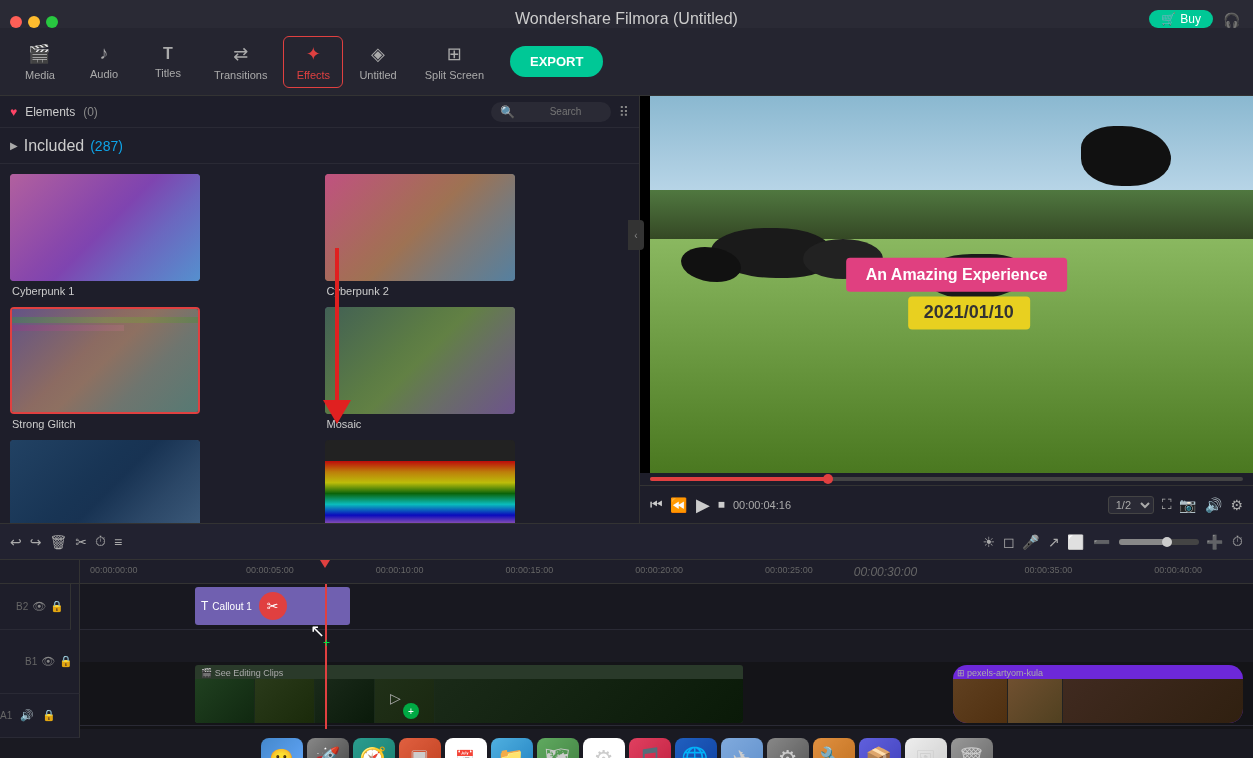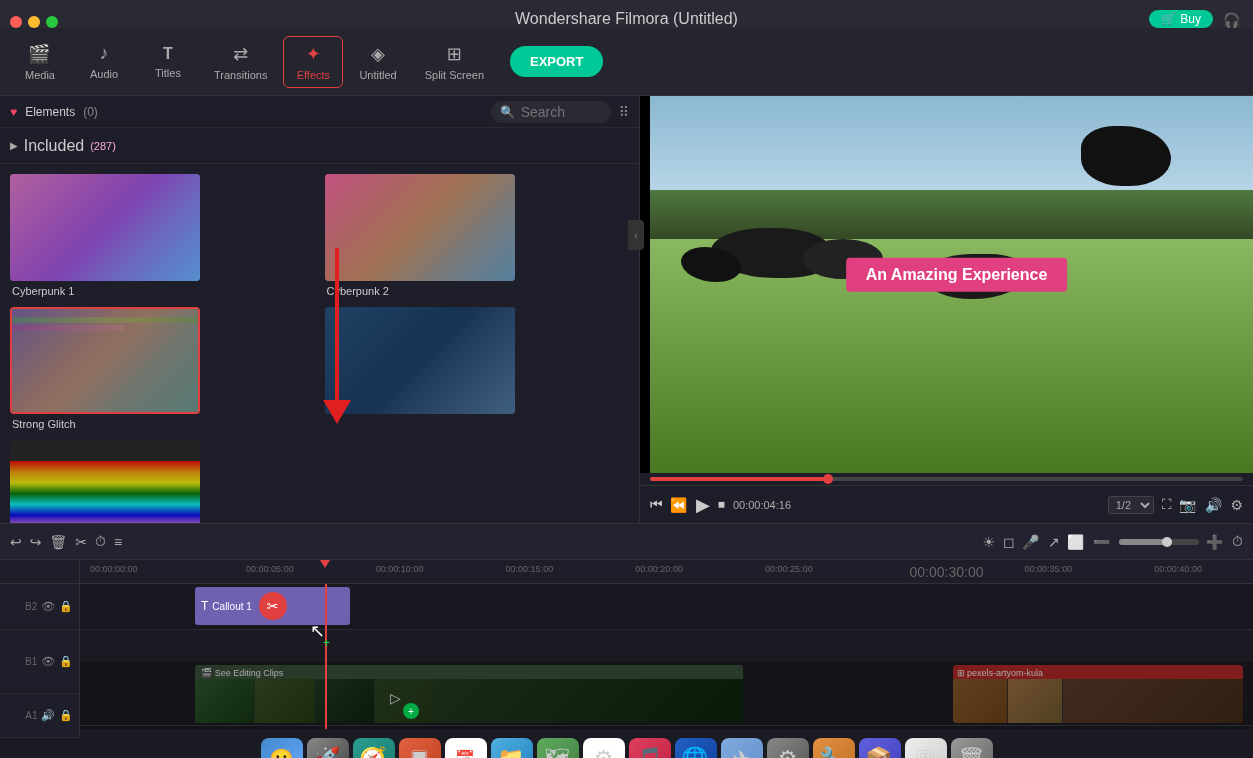--- a/index.html
+++ b/index.html
@@ -126,37 +126,38 @@
       background: #2a2a35;
       border-radius: 14px;
       padding: 3px 10px;
       gap: 5px;
       width: 120px;
     }
     .search-input-wrapper input {
       background: none;
       border: none;
       color: #aaa;
-      font-size: 14px;
+      font-size: 10px;
       outline: none;
       width: 80px;
+      margin-left: 29px;
     }
     .grid-icon { color: #888; font-size: 14px; }
 
     
     #effects-tree {
       height: 36px;
       display: flex;
       align-items: center;
       padding: 0 10px;
       gap: 6px;
       border-bottom: 1px solid #2a2a35;
     }
     .tree-arrow { font-size: 10px; color: #aaa; }
-    .tree-count { font-size: 11px; color: #f9a8d4; }
+    .tree-count { font-size: 14px; color: #0ea5e9; }
 
     
     #effects-grid {
       flex: 1;
       overflow-y: auto;
       padding: 10px;
       display: grid;
       grid-template-columns: repeat(2, 1fr);
       gap: 10px;
       align-content: start;
@@ -607,20 +608,26 @@
         <div class="effect-thumb selected">
           <div class="thumb-strongglitch" style="width:100%;height:100%;">
             <div class="glitch-bar glitch-bar-green"></div>
             <div class="glitch-bar glitch-bar-pink"></div>
             <div style="width:100%;height:100%;background:linear-gradient(135deg,#605080,#907060,#508070);opacity:0.8;"></div>
           </div>
         </div>
         <span class="effect-label">Strong Glitch</span>
       </div>
 
+      <div class="effect-item">
+        <div class="effect-thumb thumb-mosaic">
+          <div style="width:100%;height:100%;background:linear-gradient(135deg,#406050,#608040,#705090);opacity:0.9;"></div>
+        </div>
+        <span class="effect-label">Mosaic</span>
+      </div>
 
       <div class="effect-item">
         <div class="effect-thumb thumb-5">
           <div style="width:100%;height:100%;background:linear-gradient(135deg,#204060,#153050,#406080);opacity:0.9;"></div>
         </div>
         <span class="effect-label"></span>
       </div>
 
       <div class="effect-item">
         <div class="effect-thumb" style="background:#222;display:flex;align-items:center;justify-content:center;overflow:hidden;">
@@ -647,20 +654,21 @@
         <div style="position:absolute;top:38%;left:0;right:0;bottom:0;background:linear-gradient(180deg,#8ab860,#6a9840,#4a7820);"></div>
 
         <div style="position:absolute;top:8%;right:15%;width:90px;height:60px;background:#111;border-radius:40% 60% 50% 50%;"></div>
 
         <div style="position:absolute;top:35%;left:10%;width:120px;height:50px;background:#1a1a1a;border-radius:50% 50% 40% 60%;"></div>
         <div style="position:absolute;top:38%;left:25%;width:80px;height:40px;background:#222;border-radius:50%;"></div>
         <div style="position:absolute;top:40%;left:5%;width:60px;height:35px;background:#111;border-radius:40% 60%;"></div>
         <div style="position:absolute;top:42%;left:45%;width:100px;height:45px;background:#1a1a1a;border-radius:50% 40% 60% 50%;"></div>
 
         <div class="overlay-text-amazing">An Amazing Experience</div>
+        <div class="overlay-text-date">2021/01/10</div>
       </div>
     </div>
 
     <div style="padding: 4px 10px; background:#1e1e2a;">
       <div class="progress-bar-container">
         <div class="progress-bar-fill"></div>
         <div class="progress-knob"></div>
       </div>
     </div>
 
@@ -707,50 +715,50 @@
     <button class="tl-tool-btn">➕</button>
     <button class="tl-tool-btn">⏱</button>
   </div>
 
   <div style="display:flex;flex:1;height:169px;">
 
     <div style="width:80px;background:#1e1e2a;flex-shrink:0;border-right:1px solid #333;">
 
       <div style="height:24px;border-bottom:1px solid #333;"></div>
 
-      <div class="track-controls" style="height:46px;width:80px;border-bottom:1px solid #2a2a35;">
+      <div class="track-controls" style="height:46px;width:71px;border-bottom:1px solid #2a2a35;">
         <span class="track-num">B2</span>
         <span class="track-icon">👁</span>
         <span class="track-icon">🔒</span>
       </div>
 
       <div class="track-controls" style="height:64px;width:80px;justify-content:flex-end;border-bottom:1px solid #2a2a35;">
         <span class="track-num">B1</span>
         <span class="track-icon">👁</span>
         <span class="track-icon">🔒</span>
       </div>
 
-      <div class="track-controls" style="height:44px;width:80px;justify-content:flex-end;border-bottom:1px solid #2a2a35;">
+      <div class="track-controls" style="height:44px;width:80px;justify-content:flex-start;border-bottom:1px solid #2a2a35;gap:8px;">
         <span class="track-num">A1</span>
         <span class="track-icon">🔊</span>
         <span class="track-icon">🔒</span>
       </div>
     </div>
 
     <div style="flex:1;overflow:hidden;position:relative;">
 
       <div id="timeline-ruler" style="height:24px;background:#1e1e2a;display:flex;align-items:center;padding:0 10px;border-bottom:1px solid #333;position:relative;">
         <div style="display:flex;width:100%;">
           <span style="font-size:9px;color:#666;width:115px;flex-shrink:0;">00:00:00:00</span>
           <span style="font-size:9px;color:#666;flex:1;text-align:center;">00:00:05:00</span>
           <span style="font-size:9px;color:#666;flex:1;text-align:center;">00:00:10:00</span>
           <span style="font-size:9px;color:#666;flex:1;text-align:center;">00:00:15:00</span>
           <span style="font-size:9px;color:#666;flex:1;text-align:center;">00:00:20:00</span>
           <span style="font-size:9px;color:#666;flex:1;text-align:center;">00:00:25:00</span>
-          <span style="font-size:14px;color:#666;flex:1;text-align:right;">00:00:30:00</span>
+          <span style="font-size:12px;color:#666;flex:1;text-align:left;font-style:italic;">00:00:30:00</span>
           <span style="font-size:9px;color:#666;flex:1;text-align:center;">00:00:35:00</span>
           <span style="font-size:9px;color:#666;flex:1;text-align:center;">00:00:40:00</span>
         </div>
 
         <div style="position:absolute;left:240px;top:0;">
           <div style="width:0;height:0;border-left:5px solid transparent;border-right:5px solid transparent;border-top:8px solid #e04040;"></div>
         </div>
       </div>
 
       <div style="position:relative;">
@@ -776,21 +784,21 @@
               <div style="width:60px;height:44px;background:linear-gradient(135deg,#1a2a1a,#0a1a0a);border-right:1px solid #1a2a1a;flex-shrink:0;"></div>
               <div style="width:60px;height:44px;background:linear-gradient(135deg,#203018,#1a2810);border-right:1px solid #1a2a1a;flex-shrink:0;"></div>
               <div style="flex:1;height:44px;background:linear-gradient(135deg,#1a2a18,#0a1a08);"></div>
             </div>
 
             <div style="position:absolute;left:195px;top:25px;font-size:14px;color:#aaa;">▷</div>
             <div style="position:absolute;left:208px;top:38px;width:16px;height:16px;background:#00aa44;border-radius:50%;display:flex;align-items:center;justify-content:center;font-size:10px;color:white;">+</div>
           </div>
 
 
-          <div style="position:absolute;left:873px;top:3px;width:290px;height:58px;background:#7f1d1d;border-radius:4px;overflow:hidden;cursor:pointer;">
+          <div style="position:absolute;left:873px;top:3px;width:290px;height:58px;background:#6d28d9;border-radius:14px;overflow:hidden;cursor:pointer;">
             <span style="font-size:9px;color:#aaa;position:absolute;top:3px;left:4px;">⊞ <span>pexels-artyom-kula</span></span>
             <div style="display:flex;height:100%;padding-top:14px;">
               <div style="width:55px;height:44px;background:linear-gradient(135deg,#604020,#503010);border-right:1px solid #222;flex-shrink:0;"></div>
               <div style="width:55px;height:44px;background:linear-gradient(135deg,#705030,#504020);border-right:1px solid #222;flex-shrink:0;"></div>
               <div style="flex:1;height:44px;background:linear-gradient(135deg,#402a20,#302010);"></div>
             </div>
           </div>
         </div>
 
         <div style="height:44px;border-bottom:1px solid #2a2a35;position:relative;background:#141418;">

